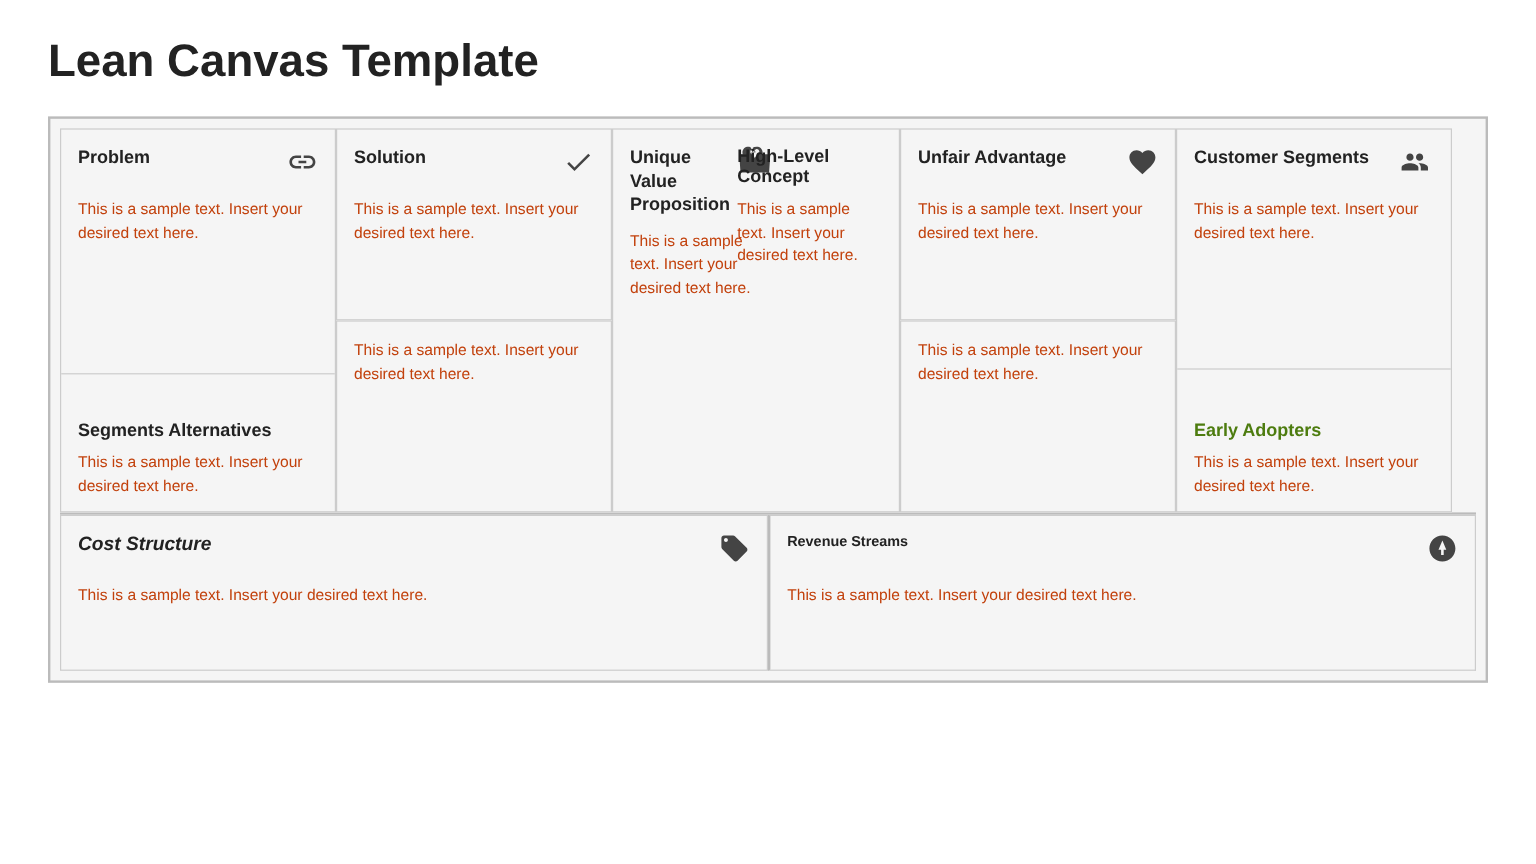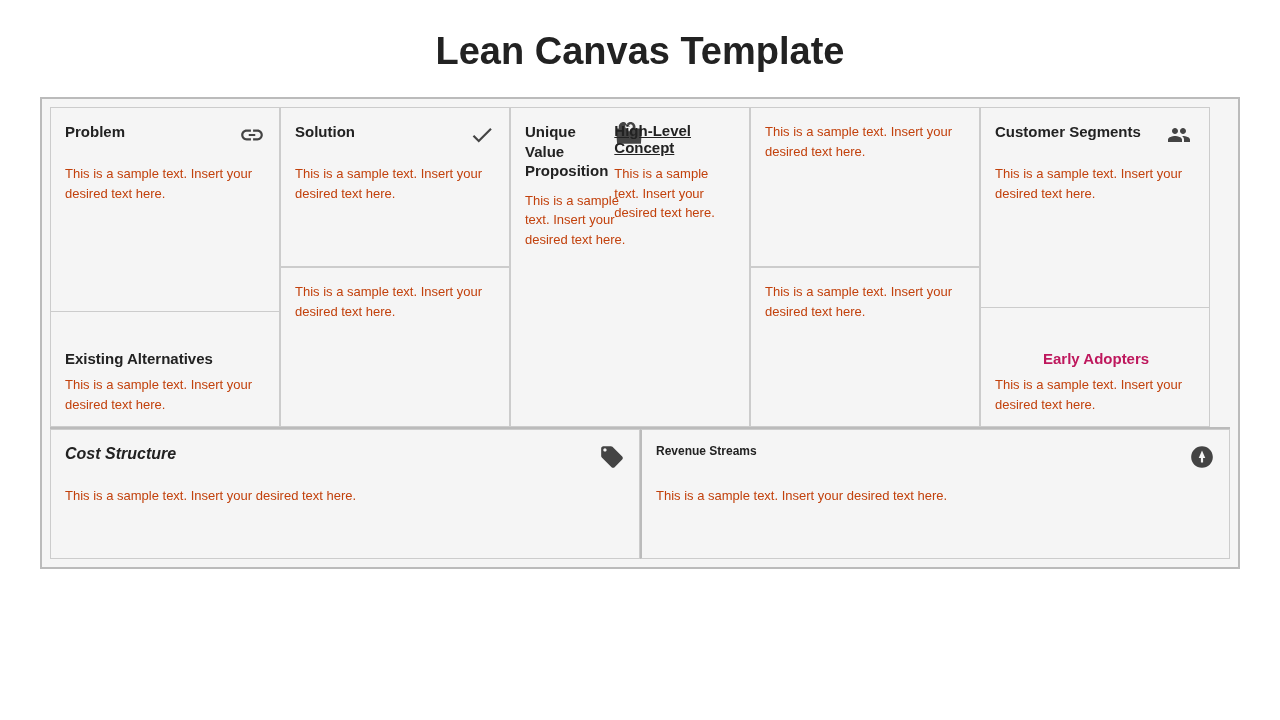--- a/index.html
+++ b/index.html
@@ -8,21 +8,20 @@
       font-family: Arial, sans-serif;
       padding: 30px 40px;
       width: 1280px;
       min-height: 720px;
     }
     h1 {
       font-size: 38px;
       font-weight: bold;
       color: #222;
       margin-bottom: 24px;
-      text-align: center;
     }
     .canvas-wrapper {
       border: 2px solid #bbb;
       background: #f5f5f5;
       padding: 8px;
     }
 
     .cell {
       background: #f5f5f5;
       border: 1.5px solid #ccc;
@@ -145,42 +144,40 @@
     .uvp-divider {
       border-top: 1.5px solid #ccc;
       margin: 0 -14px;
       margin-bottom: 10px;
     }
     .uvp-bottom-title {
       font-size: 15px;
       font-weight: bold;
       color: #222;
       margin-bottom: 8px;
-      text-decoration: underline;
     }
 
     
     .customer-inner {
       display: flex;
       flex-direction: column;
       height: 100%;
       gap: 32px;
     }
     .customer-top { flex: 1; padding-bottom: 10px; }
     .customer-divider {
       border-top: 1.5px solid #ccc;
       margin: 0 -14px;
       margin-bottom: 10px;
     }
     .customer-bottom-title {
       font-size: 15px;
       font-weight: bold;
-      color: #be185d;
+      color: #4d7c0f;
       margin-bottom: 8px;
-      margin-left: 48px;
     }
   </style>
 </head>
 <body>
 
 <h1>Lean Canvas Template</h1>
 
 <div class="canvas-wrapper">
 
   <div class="canvas-main">
@@ -194,21 +191,21 @@
               
               <svg width="26" height="26" viewBox="0 0 24 24" fill="#444">
                   <path d="M17 7h-4v2h4c1.65 0 3 1.35 3 3s-1.35 3-3 3h-4v2h4c2.76 0 5-2.24 5-5s-2.24-5-5-5zm-6 8H7c-1.65 0-3-1.35-3-3s1.35-3 3-3h4V7H7c-2.76 0-5 2.24-5 5s2.24 5 5 5h4v-2zm-2-4h6v2H9v-2z"></path>
                 </svg>
             </span>
           </div>
           <p class="cell-text">This is a sample text. Insert your desired text here.</p>
         </div>
         <div class="problem-divider"></div>
         <div>
-          <div class="problem-bottom-title">Existing Alternatives</div>
+          <div class="problem-bottom-title">Segments Alternatives</div>
           <p class="cell-text">This is a sample text. Insert your desired text here.</p>
         </div>
       </div>
     </div>
 
     <div class="cell cell-solution">
       <div class="cell-header">
         <span class="cell-title">Solution</span>
         <span class="cell-icon">
           <svg width="26" height="26" viewBox="0 0 24 24" fill="#444">
@@ -234,20 +231,28 @@
         </div>
         <div class="uvp-divider"></div>
         <div>
           <div class="uvp-bottom-title">High-Level Concept</div>
           <p class="cell-text">This is a sample text. Insert your desired text here.</p>
         </div>
       </div>
     </div>
 
     <div class="cell cell-unfair">
+      <div class="cell-header">
+        <span class="cell-title">Unfair Advantage</span>
+        <span class="cell-icon">
+          <svg width="26" height="26" viewBox="0 0 24 24" fill="#444">
+              <path d="M12 21.35l-1.45-1.32C5.4 15.36 2 12.28 2 8.5 2 5.42 4.42 3 7.5 3c1.74 0 3.41.81 4.5 2.09C13.09 3.81 14.76 3 16.5 3 19.58 3 22 5.42 22 8.5c0 3.78-3.4 6.86-8.55 11.54L12 21.35z"></path>
+            </svg>
+        </span>
+      </div>
       <p class="cell-text">This is a sample text. Insert your desired text here.</p>
     </div>
 
     <div class="cell cell-customer">
       <div class="customer-inner">
         <div class="customer-top">
           <div class="cell-header">
             <span class="cell-title">Customer Segments</span>
             <span class="cell-icon">
               <svg width="28" height="26" viewBox="0 0 28 24" fill="#444">

